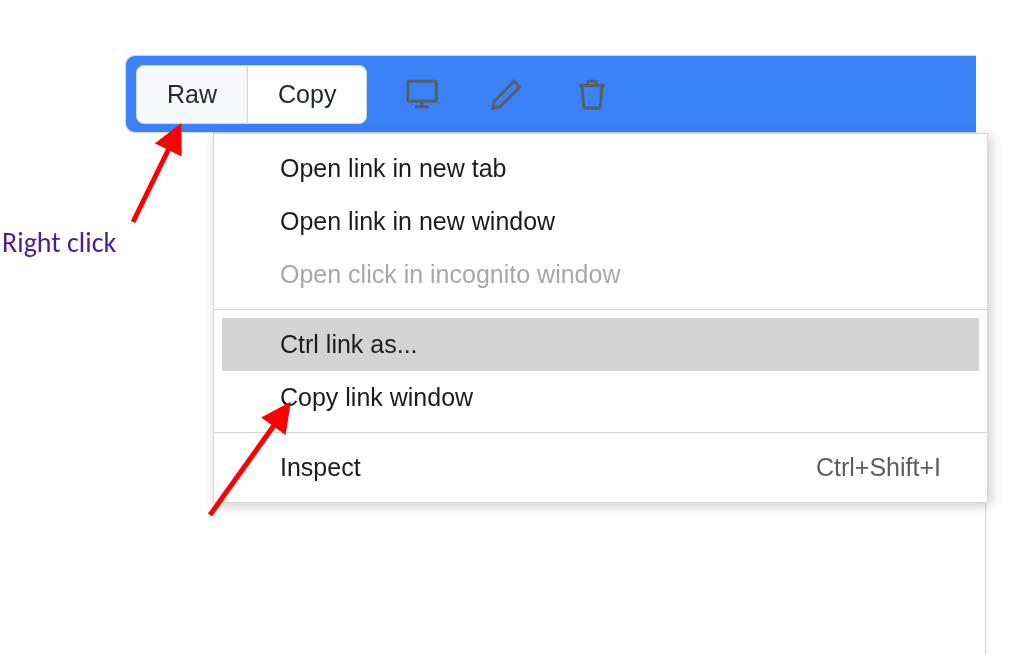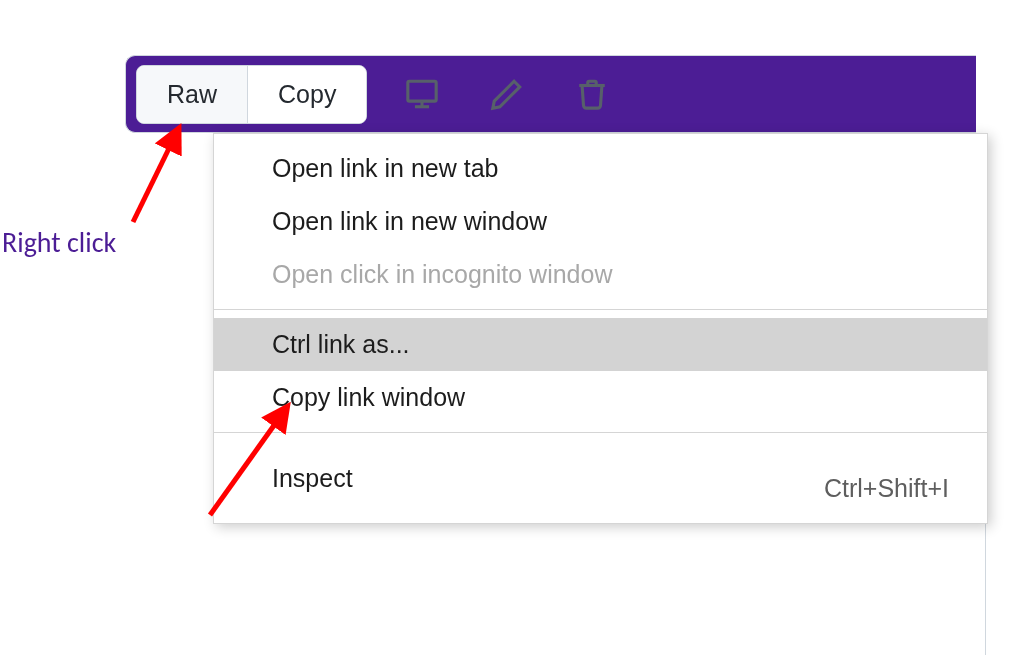--- a/index.html
+++ b/index.html
@@ -16,21 +16,21 @@
       position: relative;
       overflow: hidden;
     }
     
     .toolbar-container {
       position: absolute;
       top: 55px;
       left: 125px;
       right: 50px;
       height: 78px;
-      background: #4c1d95;
+      background: #3b82f6;
       border: 1px solid #d0d7de;
       border-right: none;
       border-radius: 10px 0 0 10px;
       display: flex;
       align-items: center;
       padding-left: 10px;
       gap: 0;
     }
     
     .btn-group {
@@ -95,21 +95,21 @@
       top: 133px;
       left: 213px;
       width: 775px;
       background: #ffffff;
       border: 1px solid #d5d5d5;
       box-shadow: 3px 3px 12px rgba(0,0,0,0.2);
       z-index: 100;
     }
     
     .menu-section {
-      padding: 8px 0;
+      padding: 8px 8px;
     }
     
     .menu-item {
       padding: 12px 0 12px 58px;
       font-size: 25px;
       color: #1c1c1c;
       cursor: pointer;
       display: flex;
       justify-content: space-between;
       align-items: center;
@@ -121,21 +121,20 @@
     }
     
     .menu-item.highlighted {
       background: #d3d3d3;
     }
     
     .menu-shortcut {
       color: #5e5e5e;
       font-size: 25px;
       padding-right: 38px;
-      margin-top: 21px;
     }
     
     .menu-divider {
       height: 1px;
       background: #d5d5d5;
       margin: 0;
     }
     
     .annotation-text {
       position: absolute;

